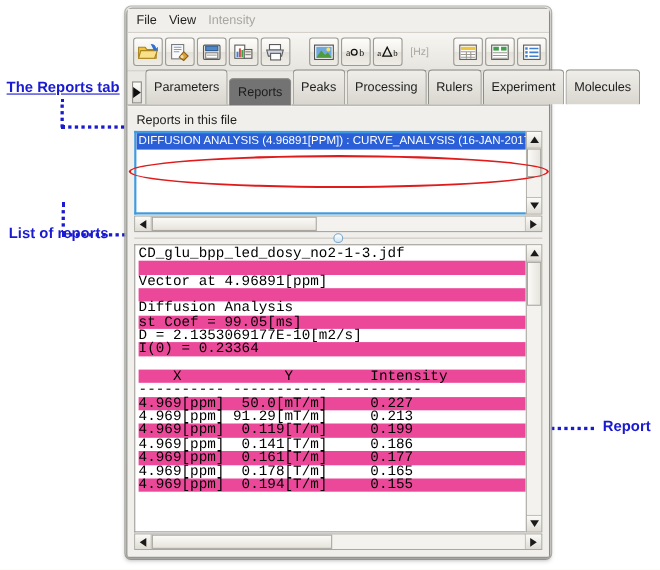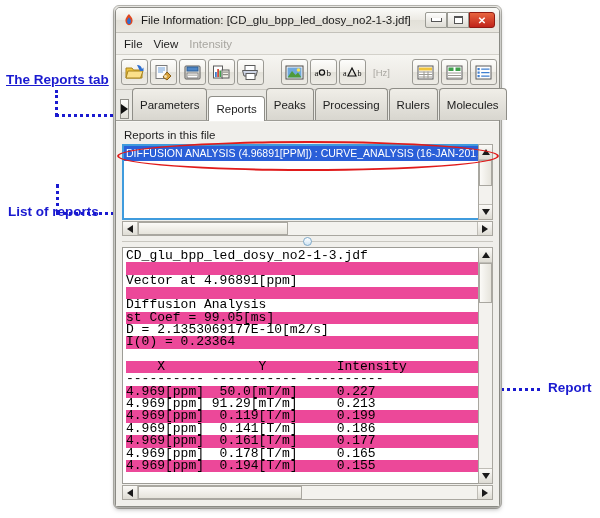--- a/index.html
+++ b/index.html
@@ -164,21 +164,21 @@
     border-radius:4px 4px 0 0;
     background:linear-gradient(#f0eee8,#d8d6cf);
     display:flex;align-items:center;
     font-size:11.5px;color:#1d1d1d;
     box-sizing:border-box;
     font-family:"Liberation Sans", sans-serif;
     white-space:nowrap;
   }
   .tab.active{
     height:25px;
-    background:#ffffff;
+    background:#737373;
     border-color:#8e8d87;
     position:relative;top:1px;
     z-index:3;
     box-shadow:0 1px 0 #f4f3ef;
   }
 
   
   .panel{
     flex:1 1 auto;
     background:#f0efeb;
@@ -327,38 +327,20 @@
 <div class="anno" style="left:548px;top:380px;">Report</div>
 <div class="dotline" style="left:358px;top:388px;width:182px;"></div>
 <div class="dot-end" style="left:354px;top:385px;"></div>
 
 <div class="red-ellipse" style="left:117px;top:141px;width:378px;height:26px;"></div>
 
 <div class="win-frame-outer"></div>
 
 <div class="window">
 
-  <div class="titlebar">
-    <span class="title-icon">
-      <svg width="14" height="14" viewBox="0 0 14 14">
-        <path d="M7 1 C8.4 3.3 10.6 4.6 10.6 7.6 C10.6 10.3 9 12.3 7 12.3 C5 12.3 3.4 10.3 3.4 7.6 C3.4 5.4 4.6 4.3 5.4 2.8 Z" fill="#e0471f"></path>
-        <path d="M7 4.2 C7.9 5.6 9 6.4 9 8.2 C9 9.9 8.1 11.1 7 11.1 C6 11.1 5.1 9.9 5.1 8.2 C5.1 6.9 5.8 6.2 6.3 5.3 Z" fill="#2f6fd0"></path>
-      </svg>
-    </span>
-    <span class="title-text">File Information: [CD_glu_bpp_led_dosy_no2-1-3.jdf]</span>
-    <span class="win-btns">
-      <span class="wbtn min">
-          <i class="glyph-min"></i>
-        </span>
-      <span class="wbtn max">
-          <i class="glyph-max"></i>
-        </span>
-      <span class="wbtn close">✕</span>
-    </span>
-  </div>
 
   <div class="menubar">
     <span class="menuitem">File</span>
     <span class="menuitem">View</span>
     <span class="menuitem disabled">Intensity</span>
   </div>
 
   <div class="toolbar">
 
     <span class="tbtn">
@@ -470,20 +452,21 @@
 
   <div class="tabstrip">
     <span class="tabscroll">
       <i class="tri-right"></i>
     </span>
     <span class="tab">Parameters</span>
     <span class="tab active">Reports</span>
     <span class="tab">Peaks</span>
     <span class="tab">Processing</span>
     <span class="tab">Rulers</span>
+    <span class="tab">Experiment</span>
     <span class="tab">Molecules</span>
   </div>
 
   <div class="panel">
 
     <div class="panel-label">Reports in this file</div>
 
     <div class="listwrap">
       <div class="listbox-row">
         <div class="listbox">

